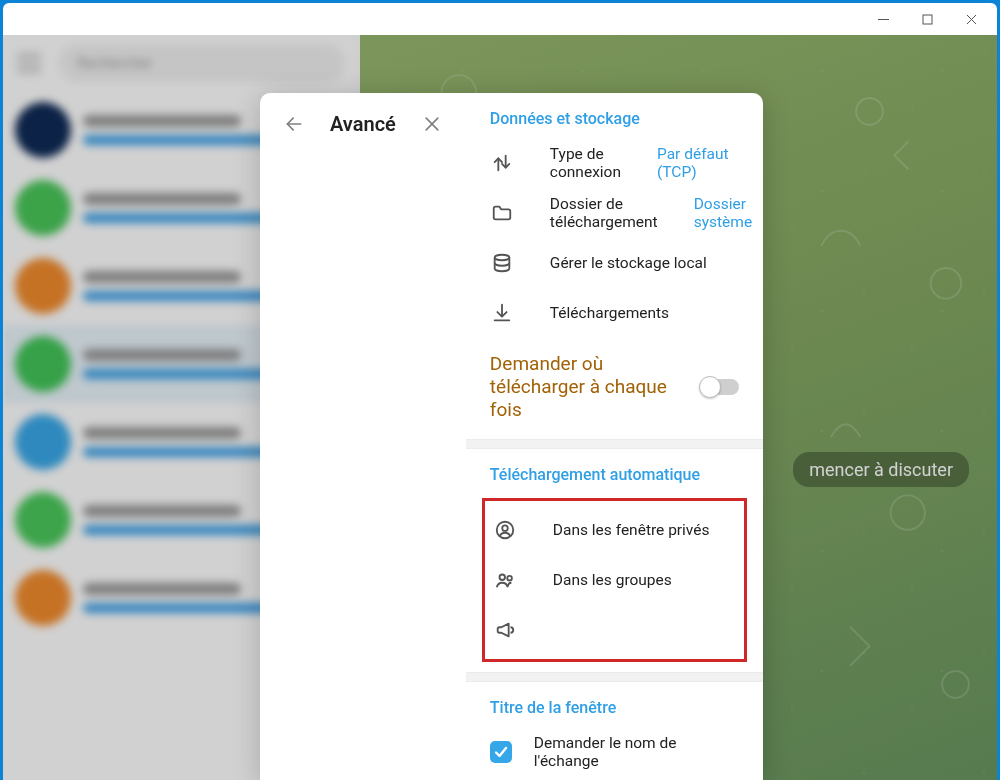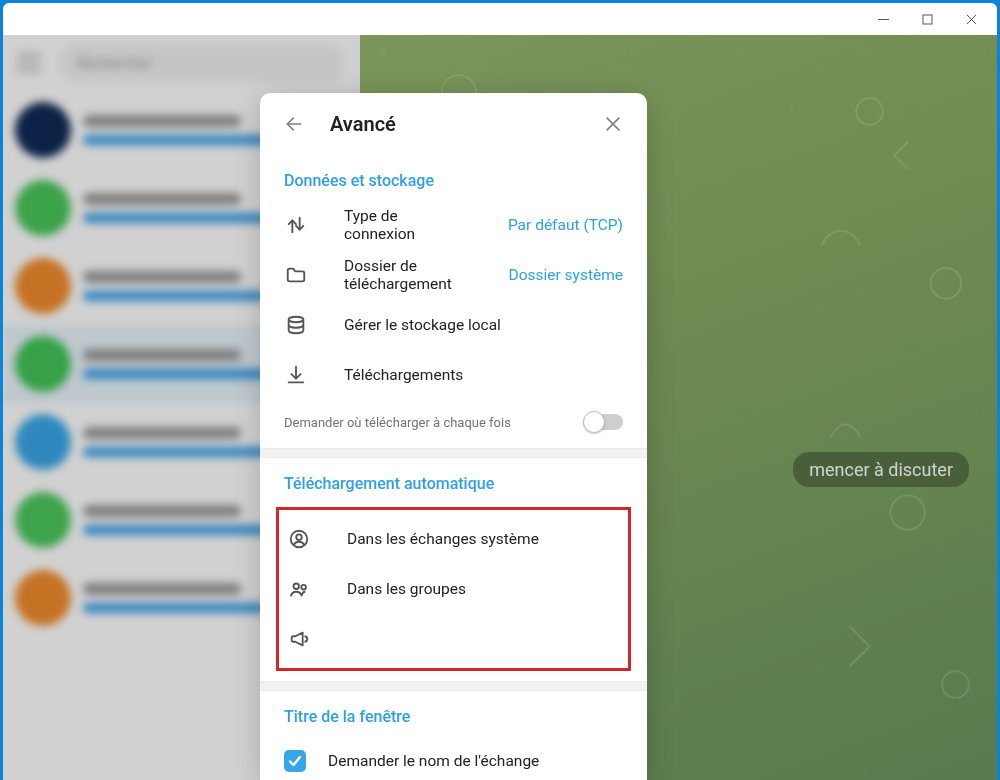--- a/index.html
+++ b/index.html
@@ -29,37 +29,37 @@
   .doodles { position: absolute; inset: 0; opacity: 0.22; background-image:
     radial-gradient(circle at 20% 15%, rgba(255,255,255,0.4) 1px, transparent 1px),
     radial-gradient(circle at 85% 30%, rgba(255,255,255,0.4) 1px, transparent 1px),
     radial-gradient(circle at 60% 60%, rgba(255,255,255,0.4) 1px, transparent 1px);
     background-size: 120px 120px; }
   .doodle-svg { position:absolute; inset:0; width:100%; height:100%; opacity:0.18; }
   .cta { position: absolute; top: 417px; right: 28px; background: rgba(60,80,50,0.55); color: #fff; padding: 7px 16px; border-radius: 16px; font-size: 18px; }
 
   .overlay { position: absolute; inset: 0; background: rgba(0,0,0,0.18); }
 
-  .modal { position: absolute; top: 58px; left: 257px; width: 387px; bottom: 0; background: #fff; border-radius: 10px 10px 0 0; box-shadow: 0 4px 28px rgba(0,0,0,0.2); display: flex; flex-direction: column; overflow: hidden; }
+  .modal { position: absolute; top: 58px; left: 257px; width: 503px; bottom: 0; background: #fff; border-radius: 10px 10px 0 0; box-shadow: 0 4px 28px rgba(0,0,0,0.2); display: flex; flex-direction: row; overflow: hidden; }
   .modal-header { height: 62px; display: flex; align-items: center; padding: 0 22px; gap: 24px; }
   .modal-header .title { font-size: 20px; font-weight: 600; color: #222; flex: 1; }
   .icon-btn { width: 24px; height: 24px; display: flex; align-items: center; justify-content: center; color: #808080; cursor: pointer; }
   .icon-btn svg { width: 20px; height: 20px; }
 
   .modal-body { flex: 1; overflow-y: auto; }
   .section { padding: 8px 0 4px 0; }
   .section-title { padding: 8px 37px 10px 24px; color: #2f9fe6; font-size: 16px; font-weight: 500; }
   .row { display: flex; align-items: center; padding: 0 24px; height: 50px; gap: 36px; cursor: pointer; }
   .row-icon { width: 24px; height: 24px; display: flex; align-items: center; justify-content: center; color: #545454; flex-shrink: 0; }
   .row-icon svg { width: 22px; height: 22px; }
   .row-label { flex: 1; font-size: 15.5px; color: #222; }
   .row-value { font-size: 15.5px; color: #2f9fe6; }
 
   .toggle-row { display: flex; align-items: center; padding: 14px 24px; gap: 18px; cursor: pointer; }
-  .toggle-row .label { flex: 1; font-size: 13px; color: #737373; }
+  .toggle-row .label { flex: 1; font-size: 19px; color: #a16207; }
   .switch { width: 38px; height: 16px; background: #cfcfcf; border-radius: 10px; position: relative; }
   .switch::after { content:''; position:absolute; width:20px; height:20px; background:#fff; border:1px solid #bbb; border-radius:50%; top:-3px; left:-2px; box-shadow:0 1px 2px rgba(0,0,0,0.2); }
 
   .divider { height: 10px; background: #f2f2f2; border-top:1px solid #ebebeb; border-bottom:1px solid #ebebeb; }
 
   .highlight-box { margin: 4px 16px 6px 16px; border: 3px solid #d02828; padding: 4px 0; }
   .highlight-box .row { padding: 0 8px; }
 
   .checkbox-row { display: flex; align-items: center; padding: 0 24px; height: 50px; gap: 22px; cursor: pointer; }
   .checkbox { width: 22px; height: 22px; border-radius: 5px; background: #35a7e8; display: flex; align-items: center; justify-content: center; color: #fff; }
@@ -253,21 +253,21 @@
 
           <div class="highlight-box">
             <div class="row">
               <div class="row-icon">
                 <svg viewBox="0 0 24 24" stroke="currentColor" stroke-width="2" fill="none">
                     <circle cx="12" cy="12" r="9"></circle>
                     <circle cx="12" cy="10" r="3"></circle>
                     <path d="M6 19 c1.5 -3 4 -4 6 -4 s4.5 1 6 4"></path>
                   </svg>
               </div>
-              <div class="row-label">Dans les échanges système</div>
+              <div class="row-label">Dans les fenêtre privés</div>
             </div>
 
             <div class="row">
               <div class="row-icon">
                 <svg viewBox="0 0 24 24" stroke="currentColor" stroke-width="2" fill="none">
                     <circle cx="9" cy="9" r="3"></circle>
                     <circle cx="17" cy="10" r="2.5"></circle>
                     <path d="M3 20 c1 -4 4 -5 6 -5 s5 1 6 5"></path>
                     <path d="M15 19 c.5 -3 2.5 -4 4 -4"></path>
                   </svg>

